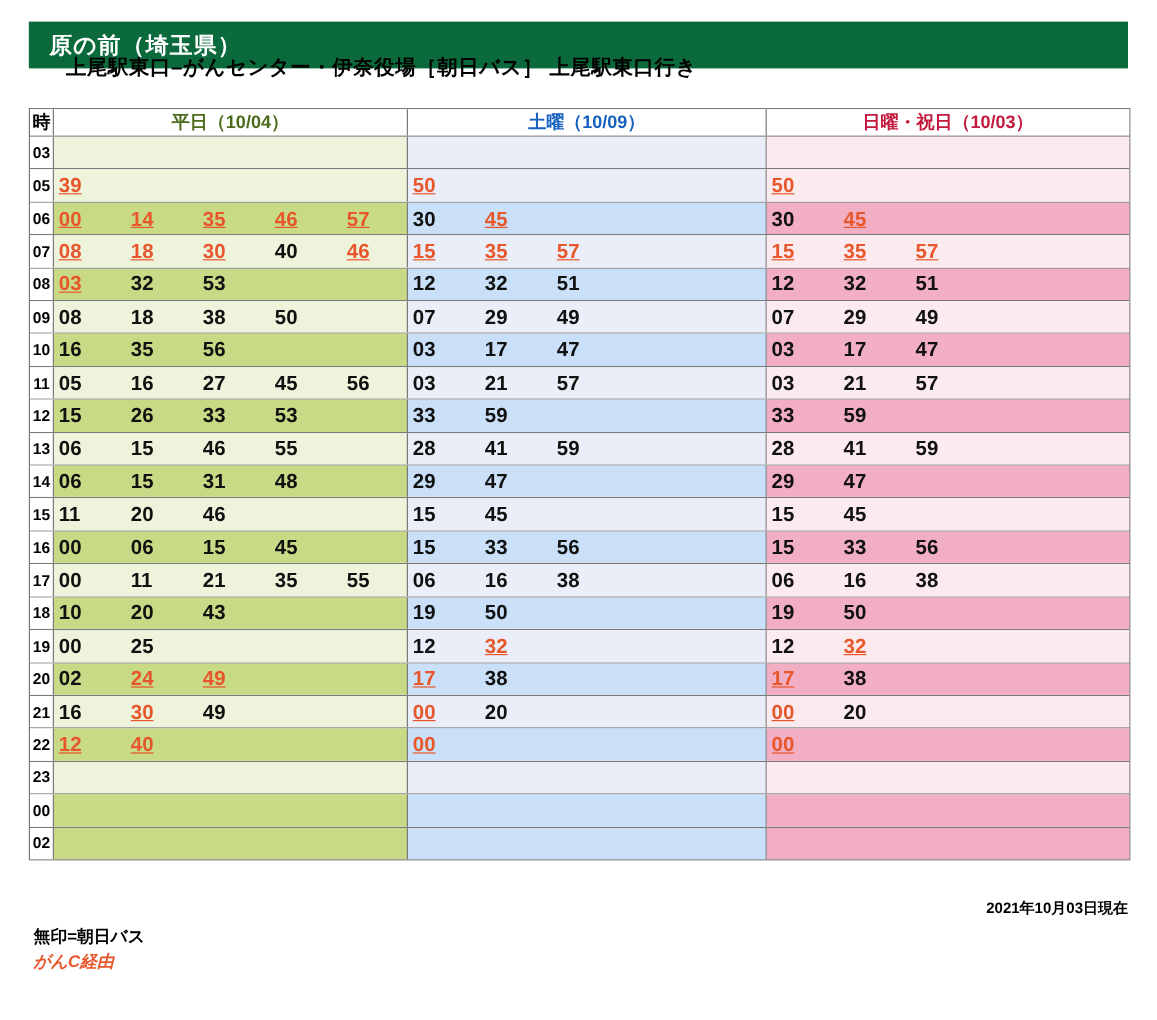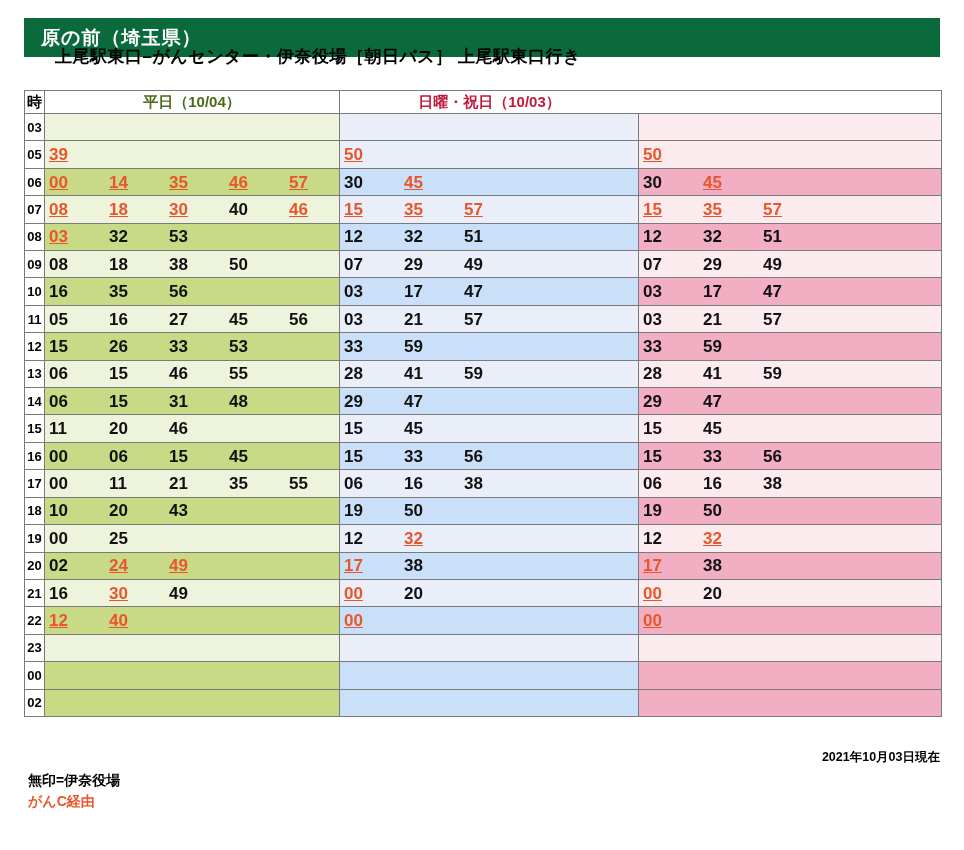--- a/index.html
+++ b/index.html
@@ -47,35 +47,36 @@
   }
   .time.via{color:var(--via-orange,#e8572b);text-decoration:underline;}
   .as-of{
     position:absolute;right:24px;top:749px;
     font-size:12.5px;font-weight:bold;color:#000;
   }
   .legend{
     position:absolute;left:28px;top:770px;
     font-size:14px;font-weight:bold;line-height:1.5;color:#000;
   }
-  .legend .via-line{color:var(--via-orange,#e8572b);}
+  .legend .via-line{color:var(--via-orange,#e8572b);font-style:italic;}
 </style>
 </head>
 <body>
 
 <div class="station-bar" style="background: rgb(11, 106, 60);">
   <span>原の前（埼玉県）</span>
 </div>
 
 <div class="route-title">上尾駅東口–がんセンター・伊奈役場［朝日バス］ 上尾駅東口行き</div>
 
 <div class="ttable">
   <div class="thead">
     <div class="th">時</div>
     <div class="th day" style="color: rgb(76, 107, 26);">平日（10/04）</div>
+    <div class="th day" style="color: rgb(22, 96, 191);">土曜（10/09）</div>
     <div class="th day" style="color: rgb(194, 25, 61);">日曜・祝日（10/03）</div>
   </div>
   <div id="tbody">
       <div class="trow">
         <div class="hour-cell">03</div>
         <div class="day-cell" style="background: rgb(238, 243, 220);"></div>
         <div class="day-cell" style="background: rgb(233, 238, 249);"></div>
         <div class="day-cell" style="background: rgb(252, 235, 238);"></div>
       </div>
       <div class="trow">
@@ -404,15 +405,15 @@
         <div class="day-cell" style="background: rgb(200, 218, 133);"></div>
         <div class="day-cell" style="background: rgb(201, 224, 248);"></div>
         <div class="day-cell" style="background: rgb(242, 174, 195);"></div>
       </div>
     </div>
 </div>
 
 <div class="as-of">2021年10月03日現在</div>
 
 <div class="legend">
-  <div>無印=伊奈役場</div>
+  <div>無印=朝日バス</div>
   <div class="via-line">がんC経由</div>
 </div>
 
 </body></html>

